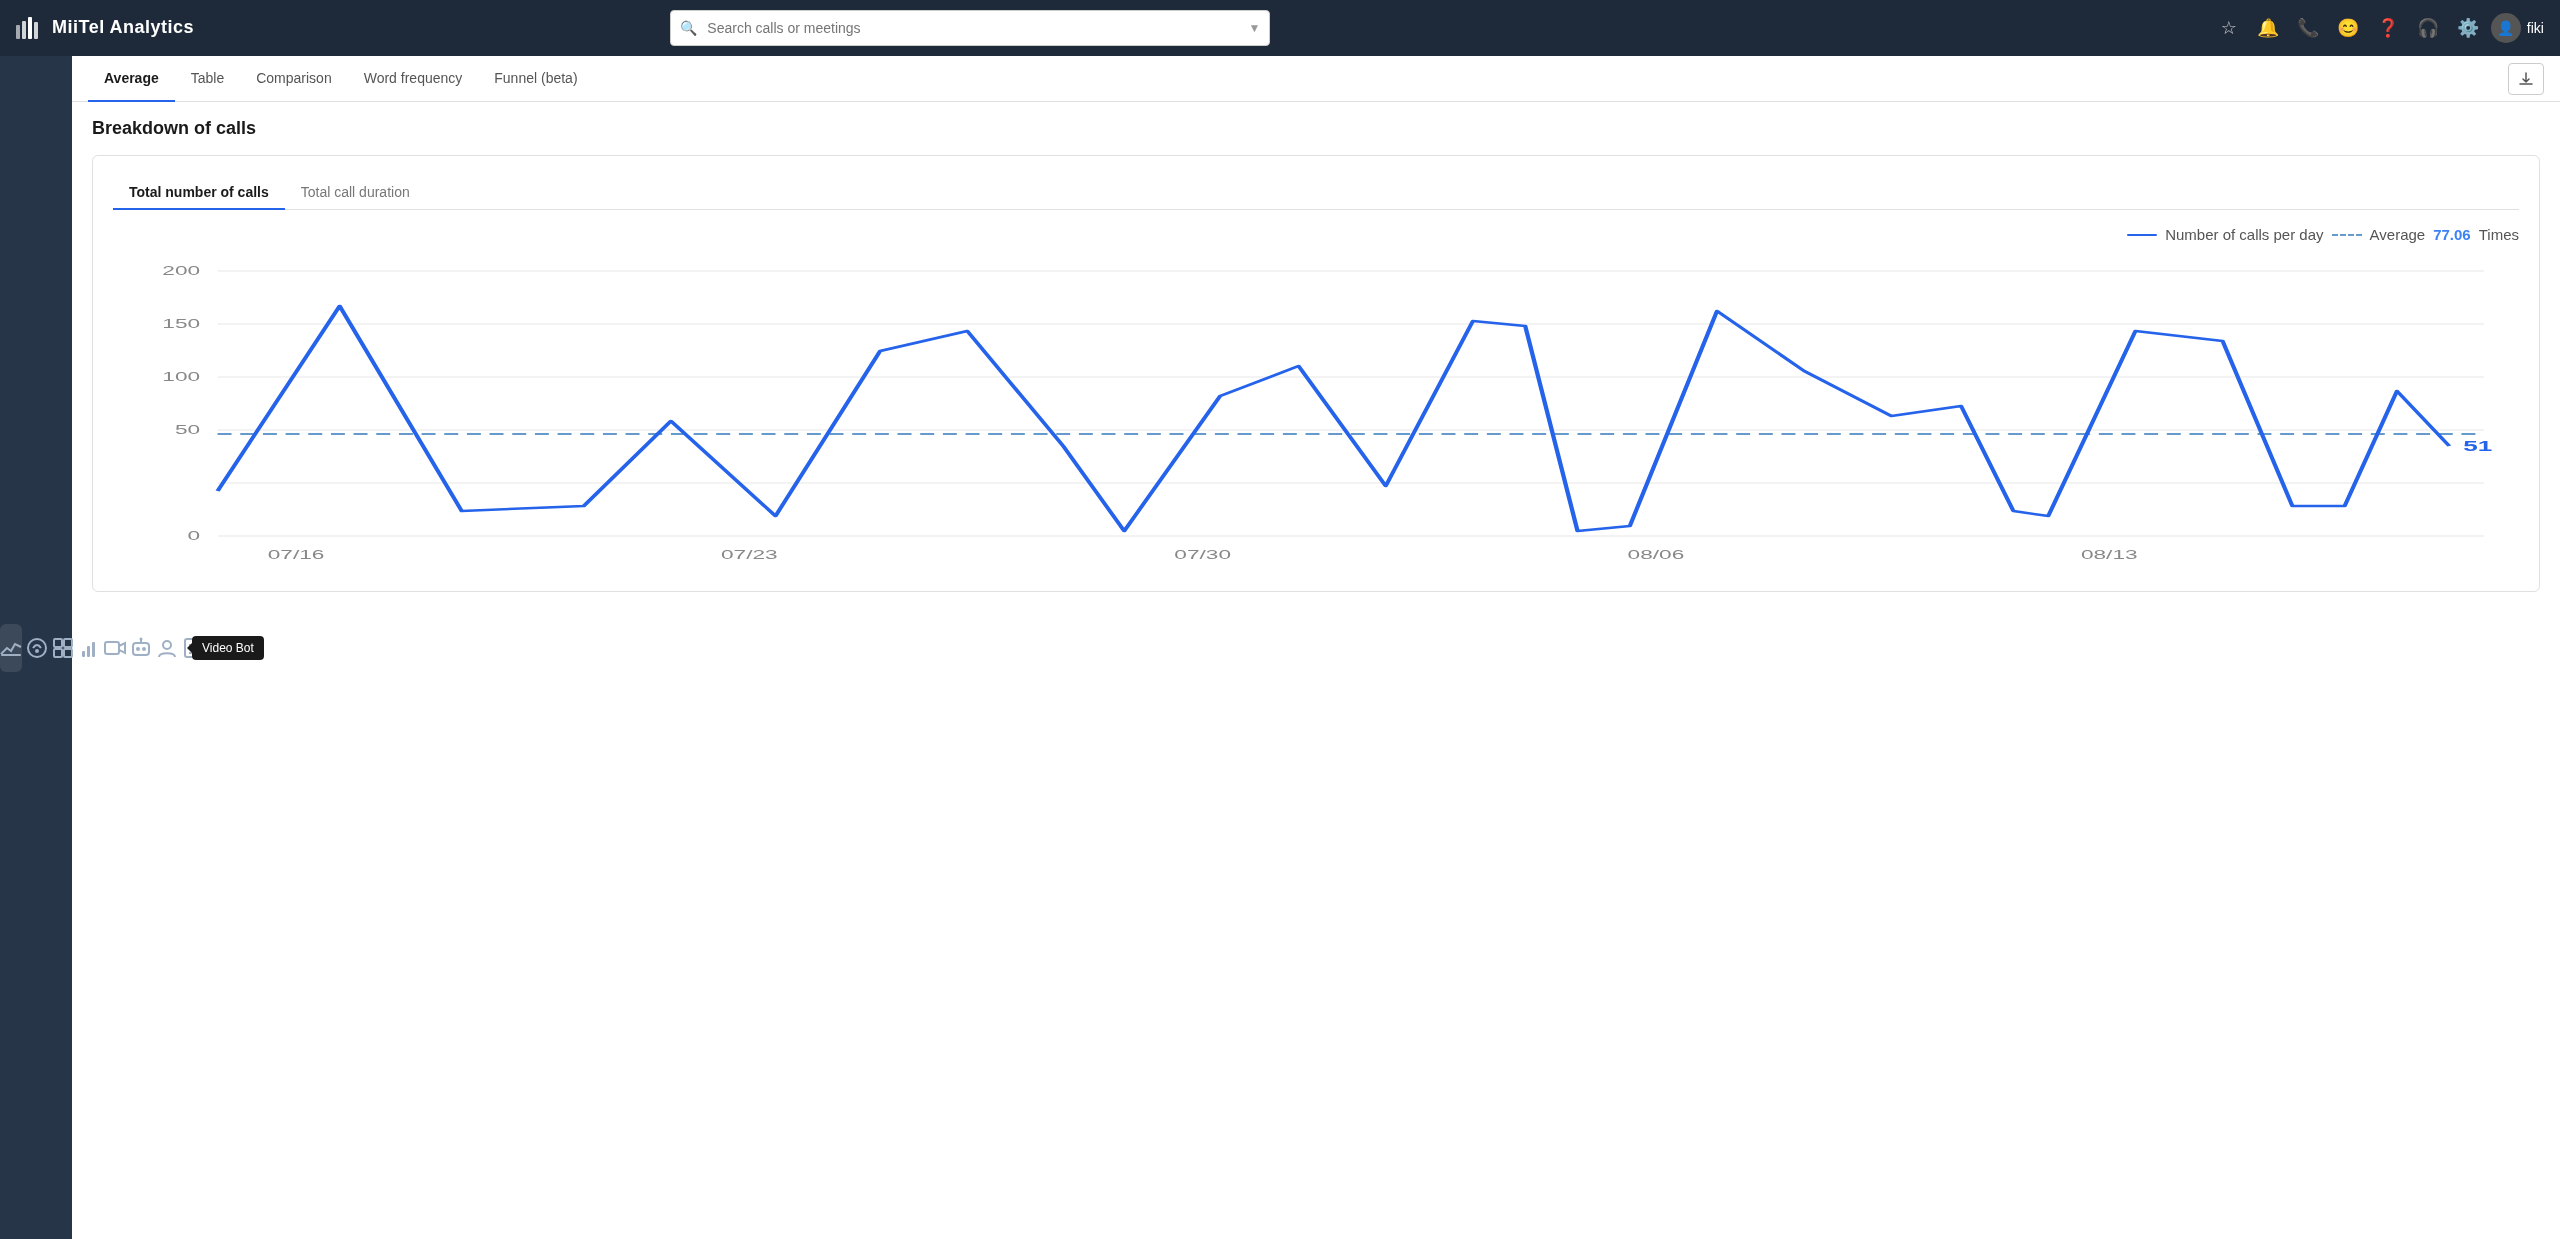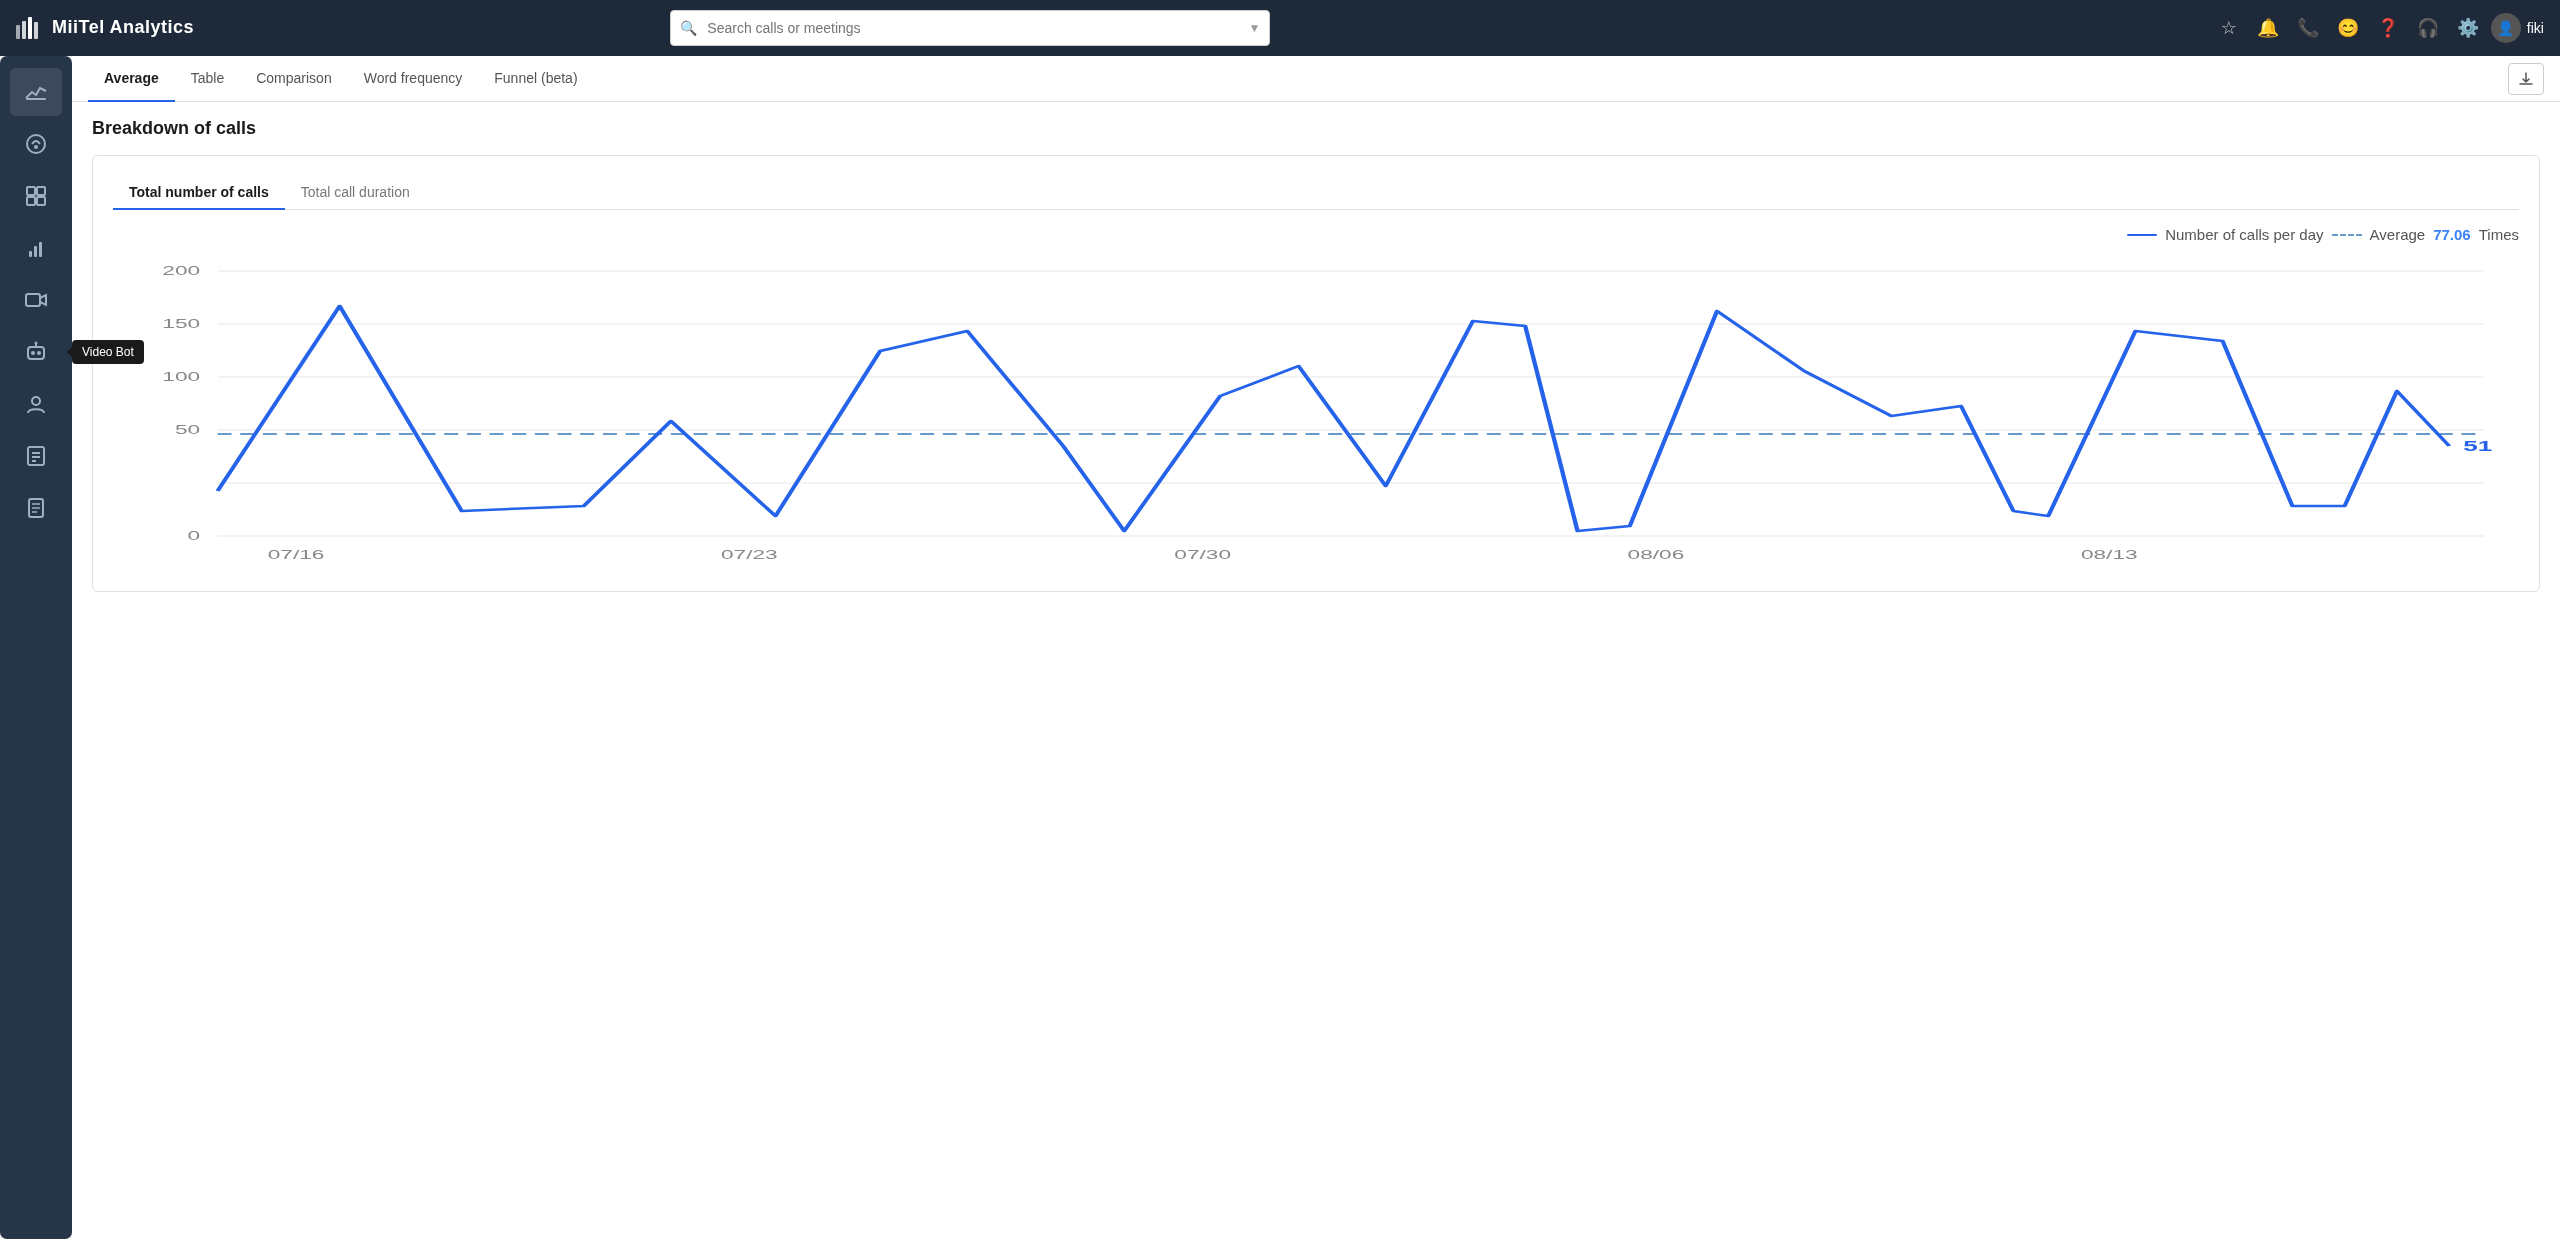--- a/index.html
+++ b/index.html
@@ -92,27 +92,25 @@
       display: flex;
       flex: 1;
       overflow: hidden;
     }
 
     
     .sidebar {
       width: 72px;
       background: #263548;
       display: flex;
-      flex-direction: column;
       align-items: center;
       padding: 12px 0;
       gap: 4px;
       flex-shrink: 0;
       position: relative;
-      border-radius: 7px;
     }
     .sidebar-item {
       width: 52px; height: 48px;
       display: flex; align-items: center; justify-content: center;
       color: #a0b0c4;
       font-size: 20px;
       border-radius: 6px;
       cursor: pointer;
       position: relative;
     }

